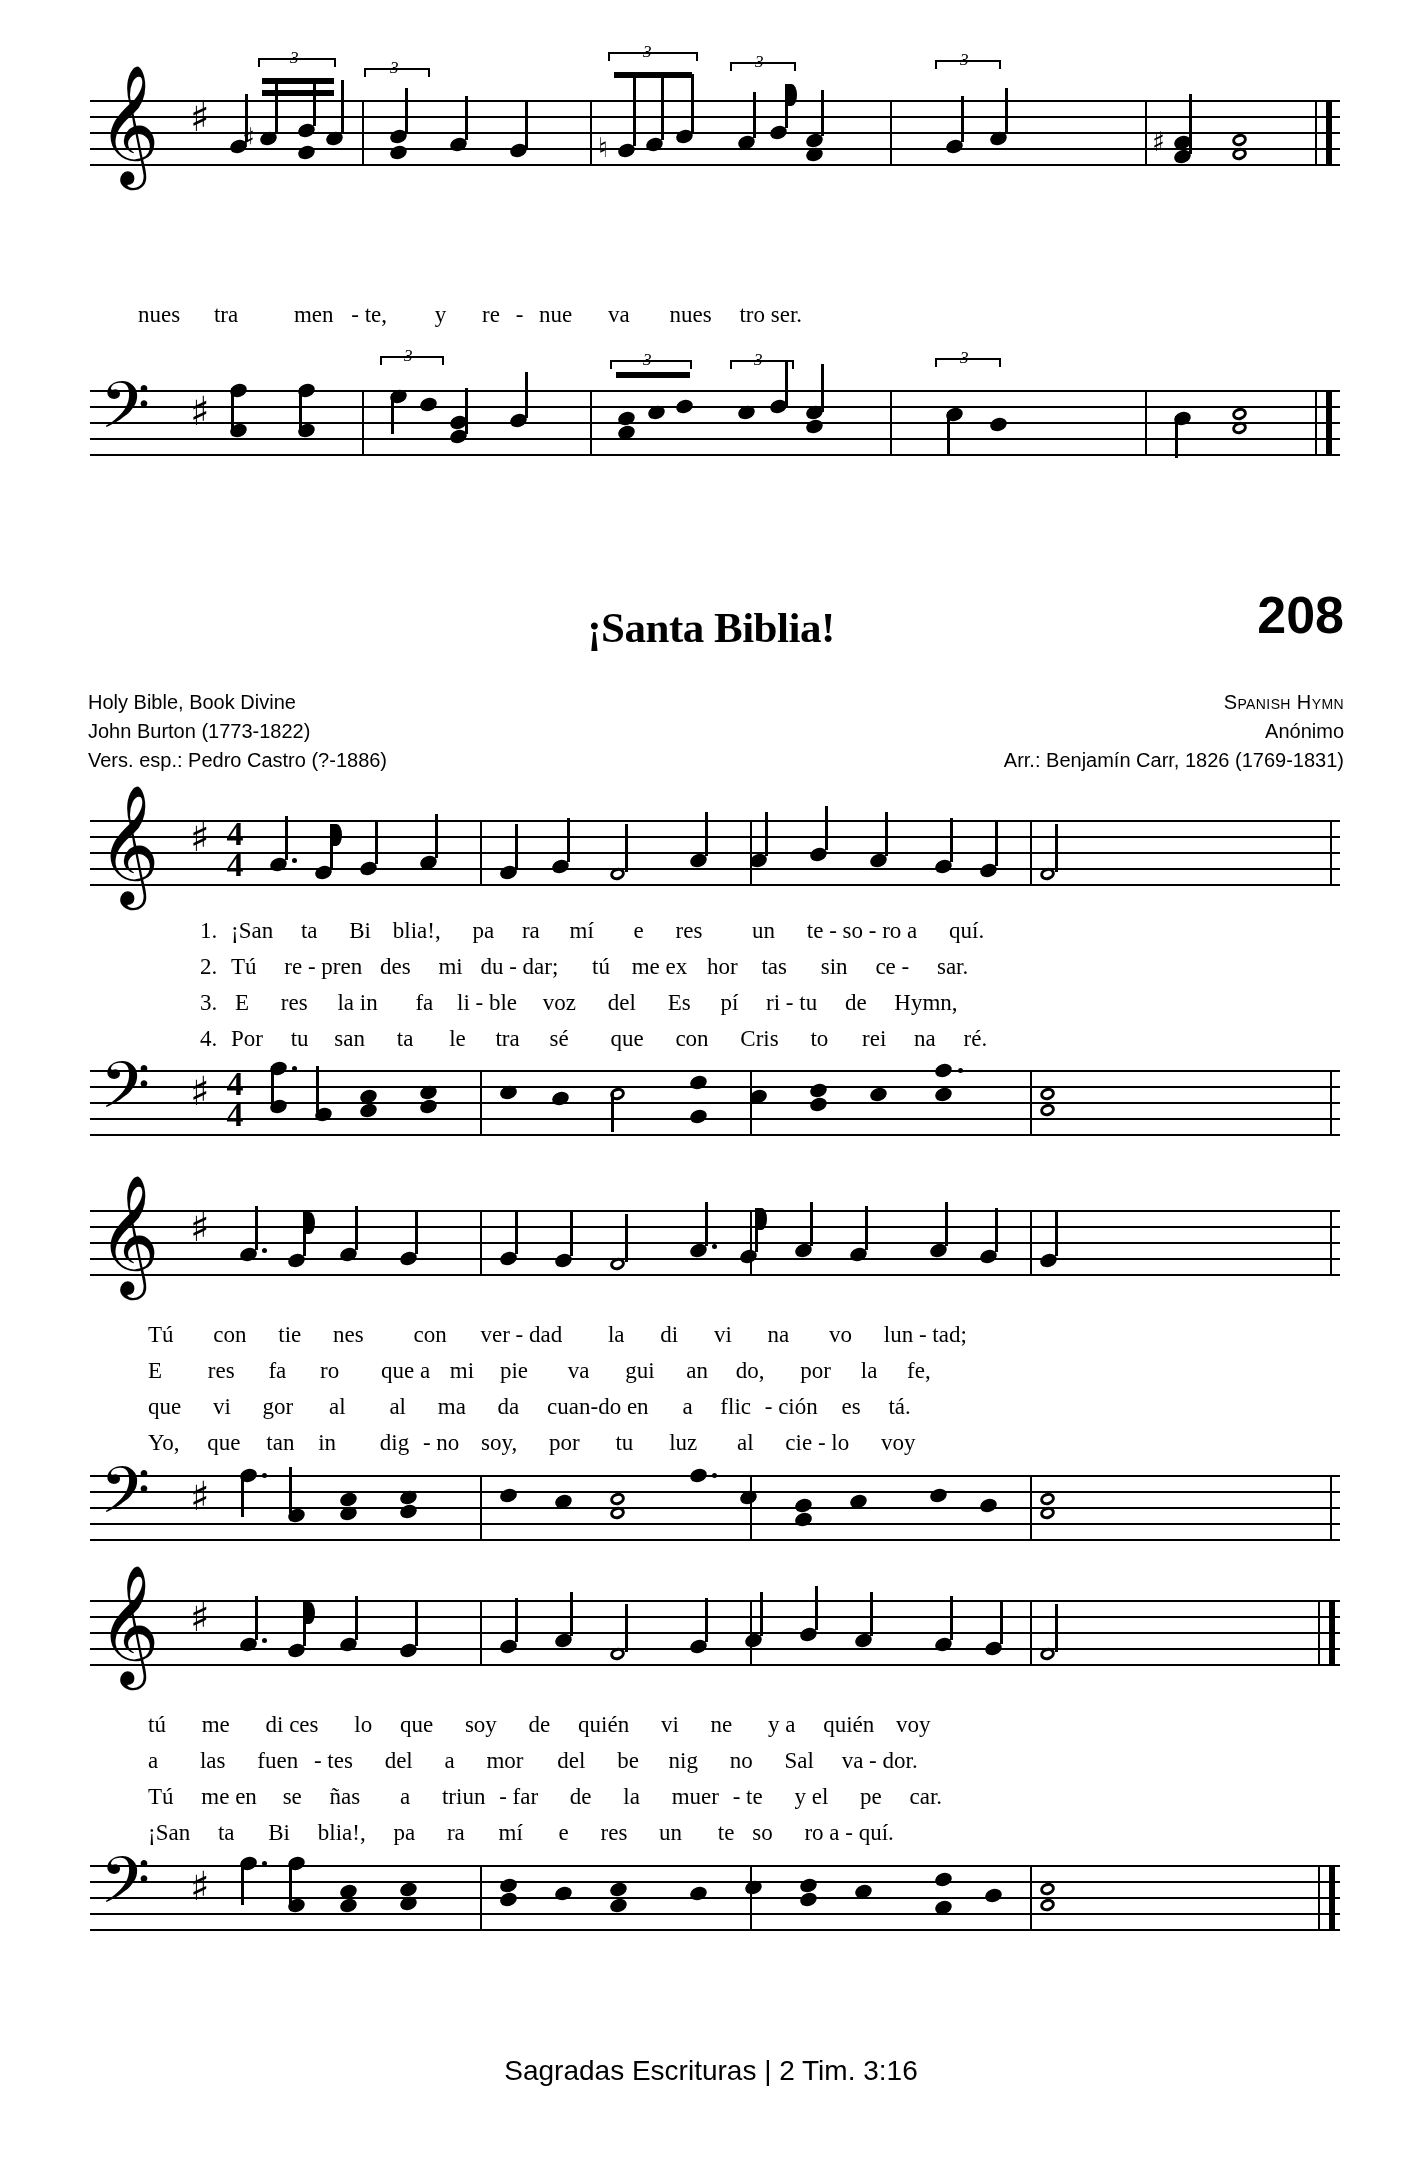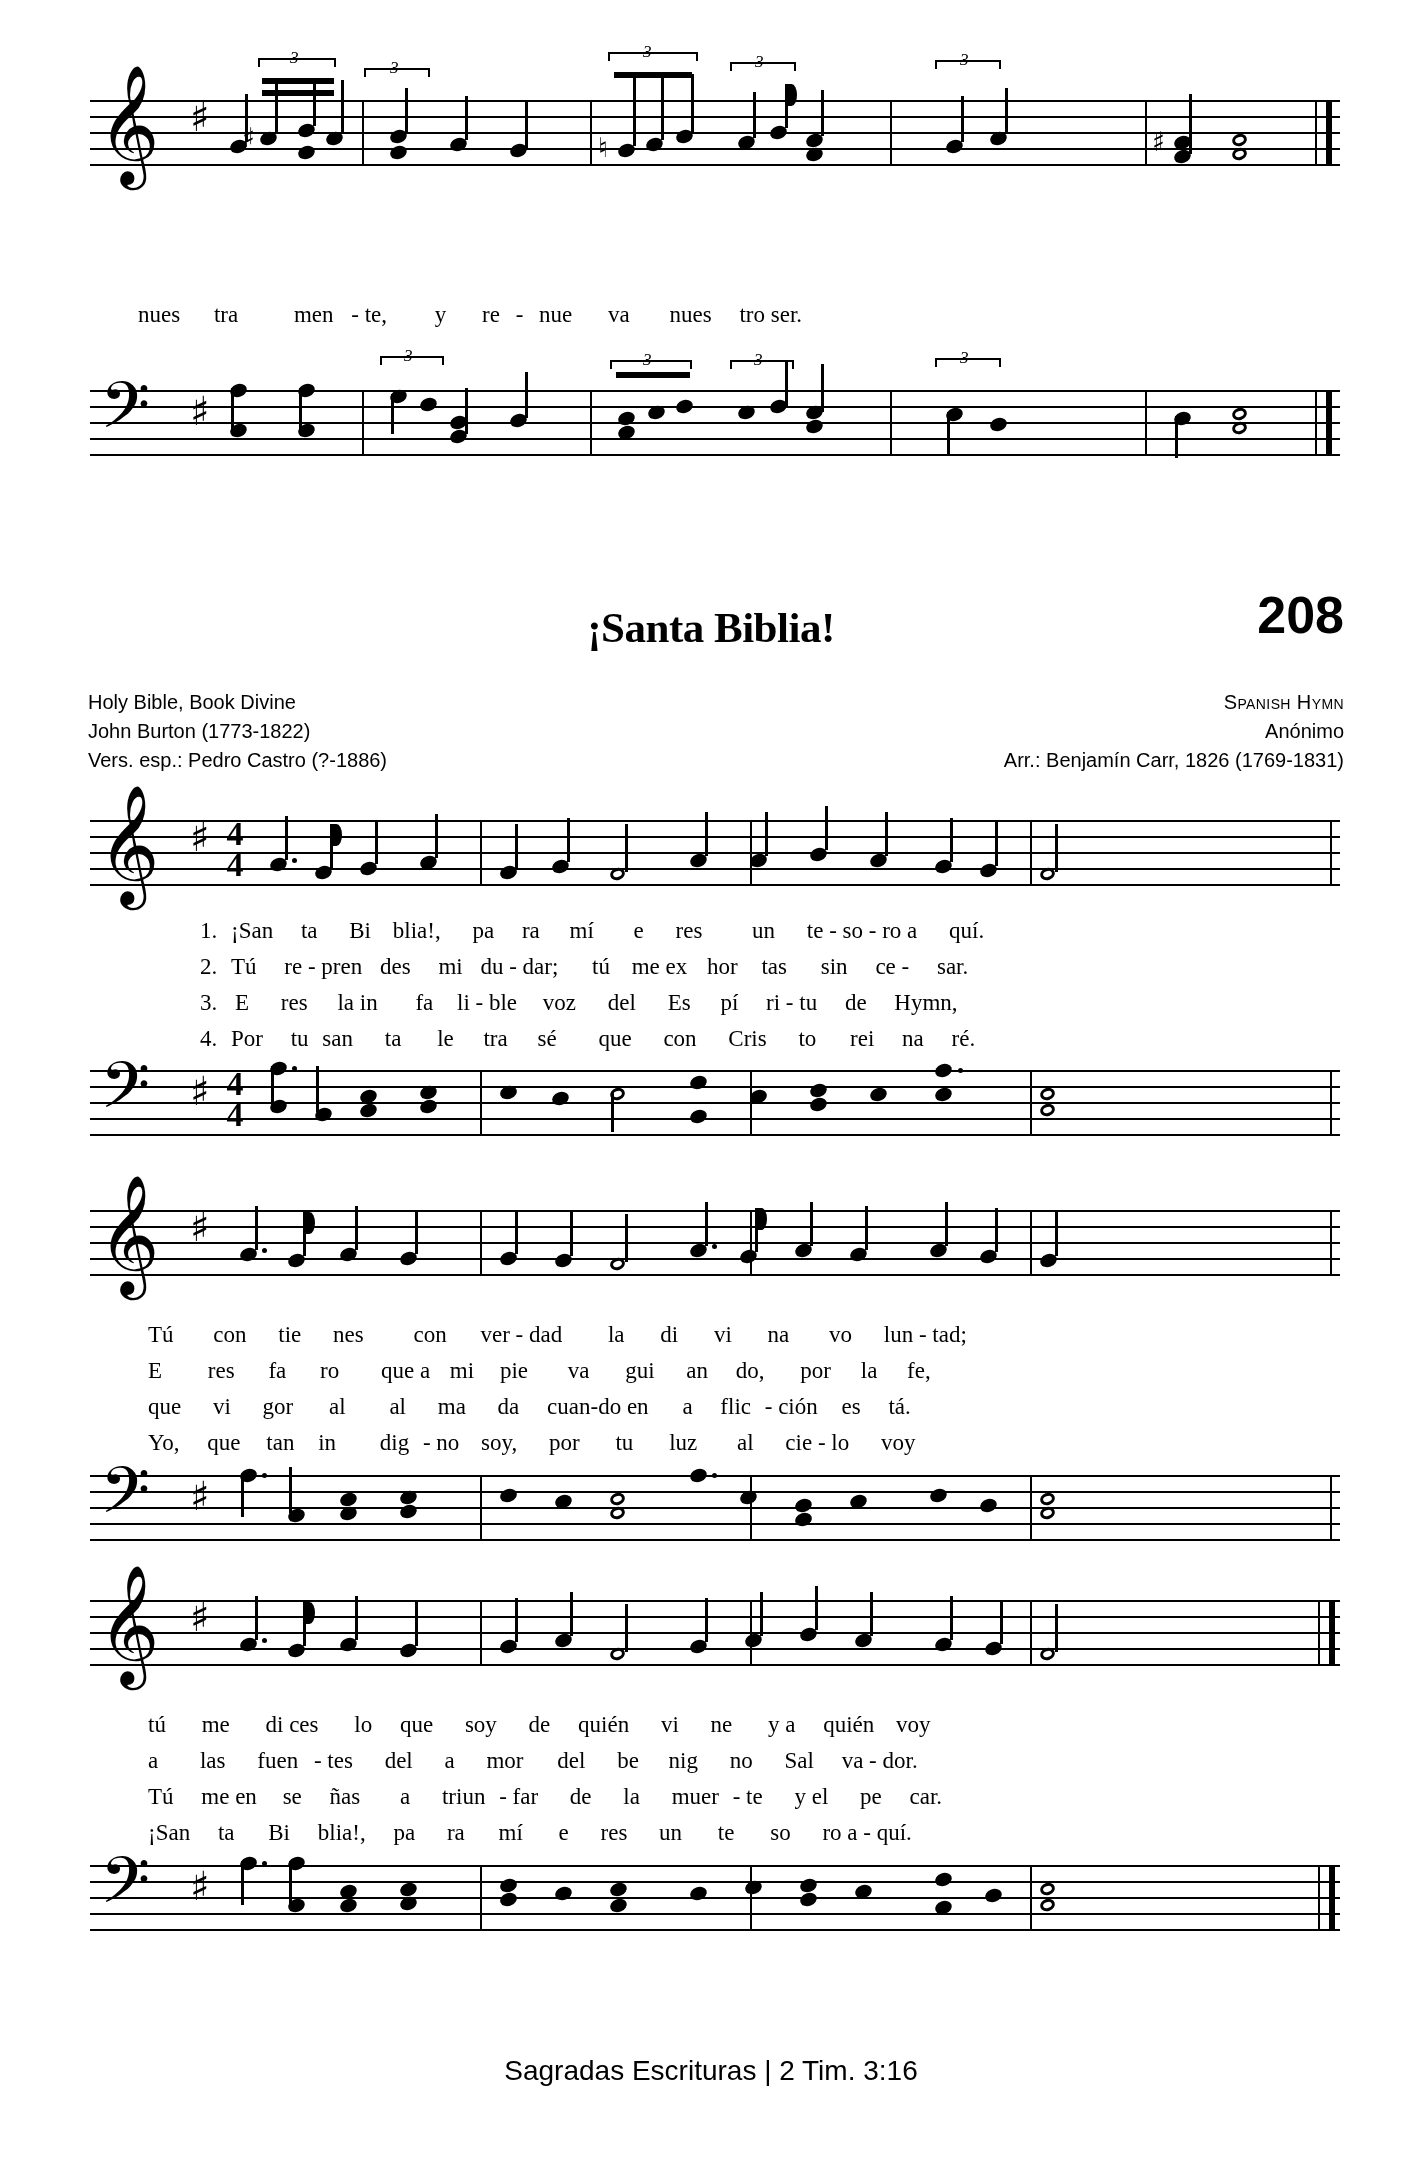--- a/index.html
+++ b/index.html
@@ -451,21 +451,21 @@
       <span style="margin-left:26px;">Es</span>
       <span style="margin-left:24px;">pí</span>
       <span style="margin-left:22px;">ri - tu</span>
       <span style="margin-left:22px;">de</span>
       <span style="margin-left:22px;">Hymn,</span>
     </div>
     <div class="lyricline" style="top:206px; left:110px;">
       <span>4.</span>
       <span style="margin-left:8px;">Por</span>
       <span style="margin-left:22px;">tu</span>
-      <span style="margin-left:8px;">san</span>
+      <span style="margin-left:20px;">san</span>
       <span style="margin-left:26px;">ta</span>
       <span style="margin-left:30px;">le</span>
       <span style="margin-left:24px;">tra</span>
       <span style="margin-left:24px;">sé</span>
       <span style="margin-left:36px;">que</span>
       <span style="margin-left:26px;">con</span>
       <span style="margin-left:26px;">Cris</span>
       <span style="margin-left:26px;">to</span>
       <span style="margin-left:28px;">rei</span>
       <span style="margin-left:22px;">na</span>
@@ -772,21 +772,21 @@
       <span style="margin-left:22px;">ta</span>
       <span style="margin-left:28px;">Bi</span>
       <span style="margin-left:22px;">blia!,</span>
       <span style="margin-left:22px;">pa</span>
       <span style="margin-left:26px;">ra</span>
       <span style="margin-left:28px;">mí</span>
       <span style="margin-left:30px;">e</span>
       <span style="margin-left:26px;">res</span>
       <span style="margin-left:26px;">un</span>
       <span style="margin-left:30px;">te</span>
-      <span style="margin-left:30px;">so</span>
+      <span style="margin-left:12px;">so</span>
       <span style="margin-left:26px;">ro a - quí.</span>
     </div>
 
     <div class="staff" style="height:66px; position:absolute; top:265px;">
       <div class="line" style="top:0px;"></div>
       <div class="line" style="top:16px;"></div>
       <div class="line" style="top:32px;"></div>
       <div class="line" style="top:48px;"></div>
       <div class="line" style="top:64px;"></div>
 

